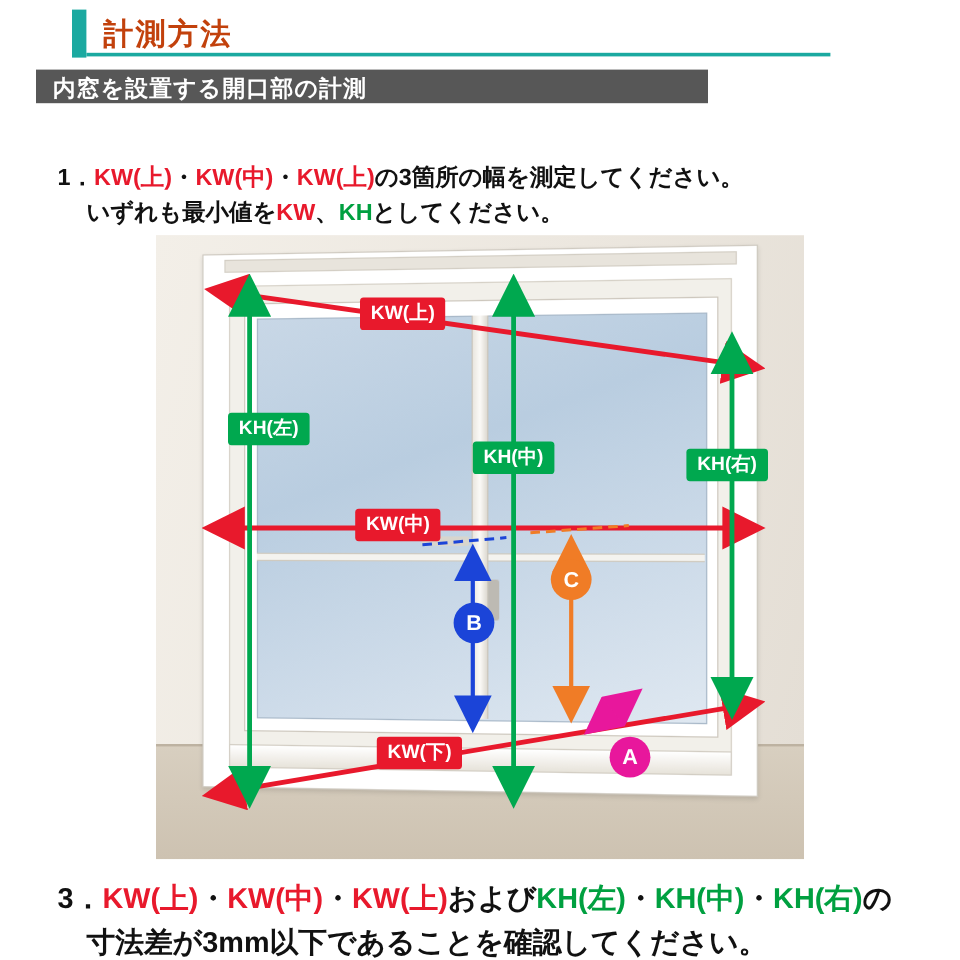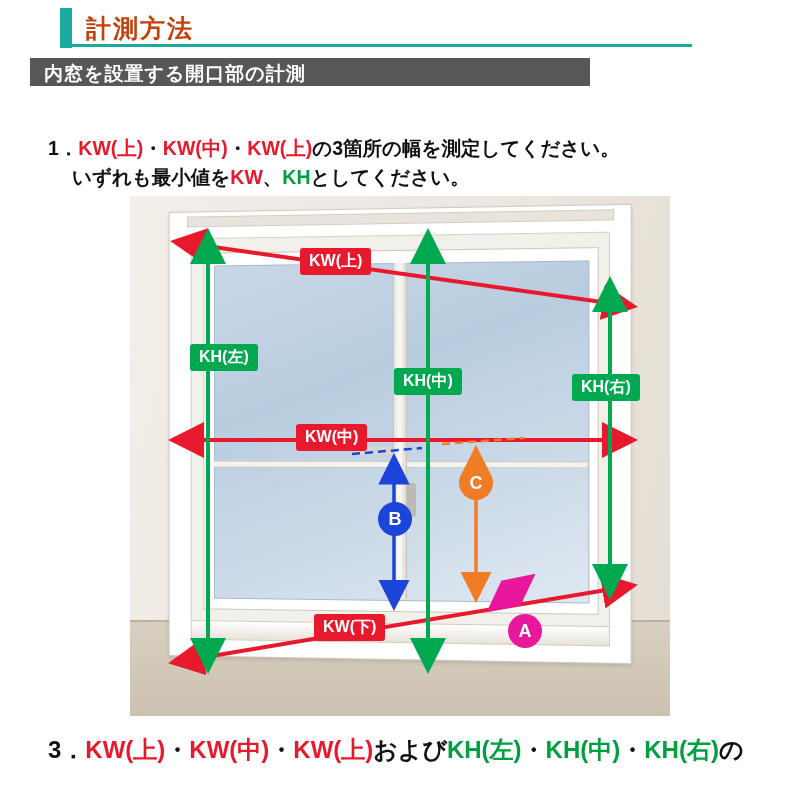--- a/index.html
+++ b/index.html
@@ -252,16 +252,16 @@
     <div class="lbl lbl-green" style="left:264px;top:172px;">KH(中)</div>
     <div class="lbl lbl-green" style="left:442px;top:178px;">KH(右)</div>
 
     <div class="circle c-b" style="left:248px;top:306px;">B</div>
     <div class="circle c-c" style="left:329px;top:270px;">C</div>
     <div class="circle c-a" style="left:378px;top:418px;">A</div>
   </div>
 
   <div class="note" id="note">
       <div class="step"><span>3．</span><span class="kw">KW(上)</span><span>・</span><span class="kw">KW(中)</span><span>・</span><span class="kw">KW(上)</span><span>および</span><span class="kh">KH(左)</span><span>・</span><span class="kh">KH(中)</span><span>・</span><span class="kh">KH(右)</span><span>の</span></div>
-      <div class="step"><span class="indent">&nbsp;&nbsp;&nbsp;</span></div>
+      <div class="step"><span class="indent">&nbsp;&nbsp;&nbsp;</span><span>寸法差が3mm以下であることを確認してください。</span></div>
     </div>
 
 </div>
 
 </body></html>

